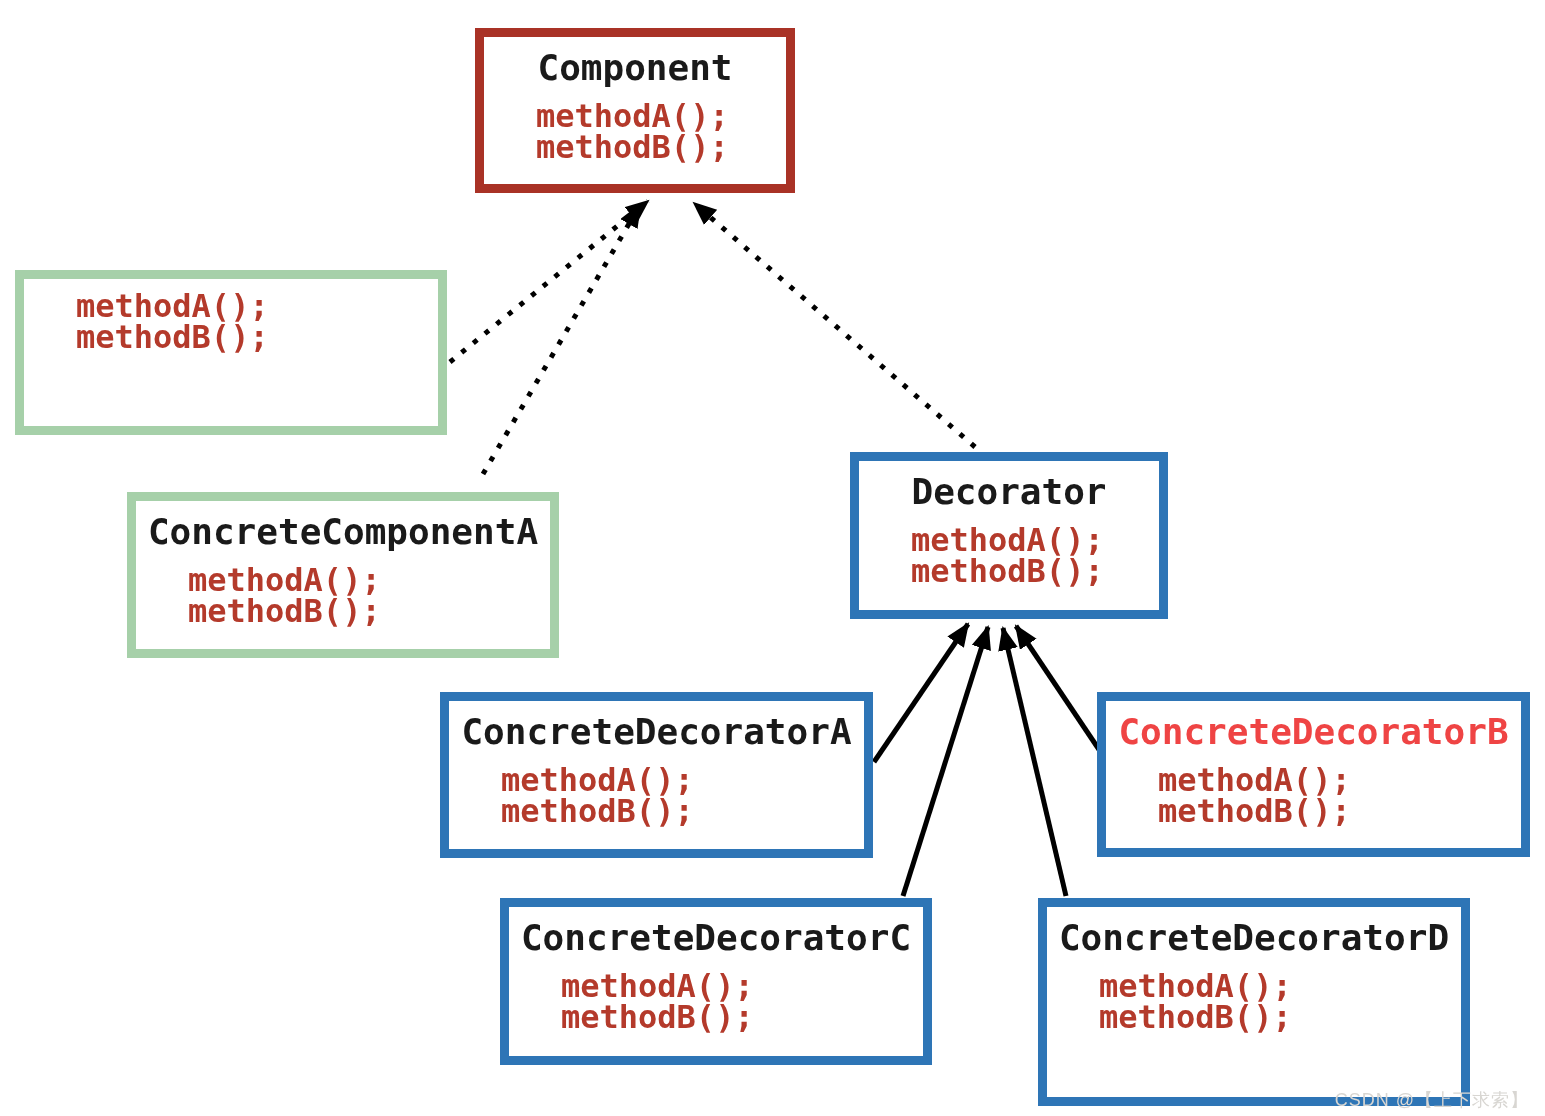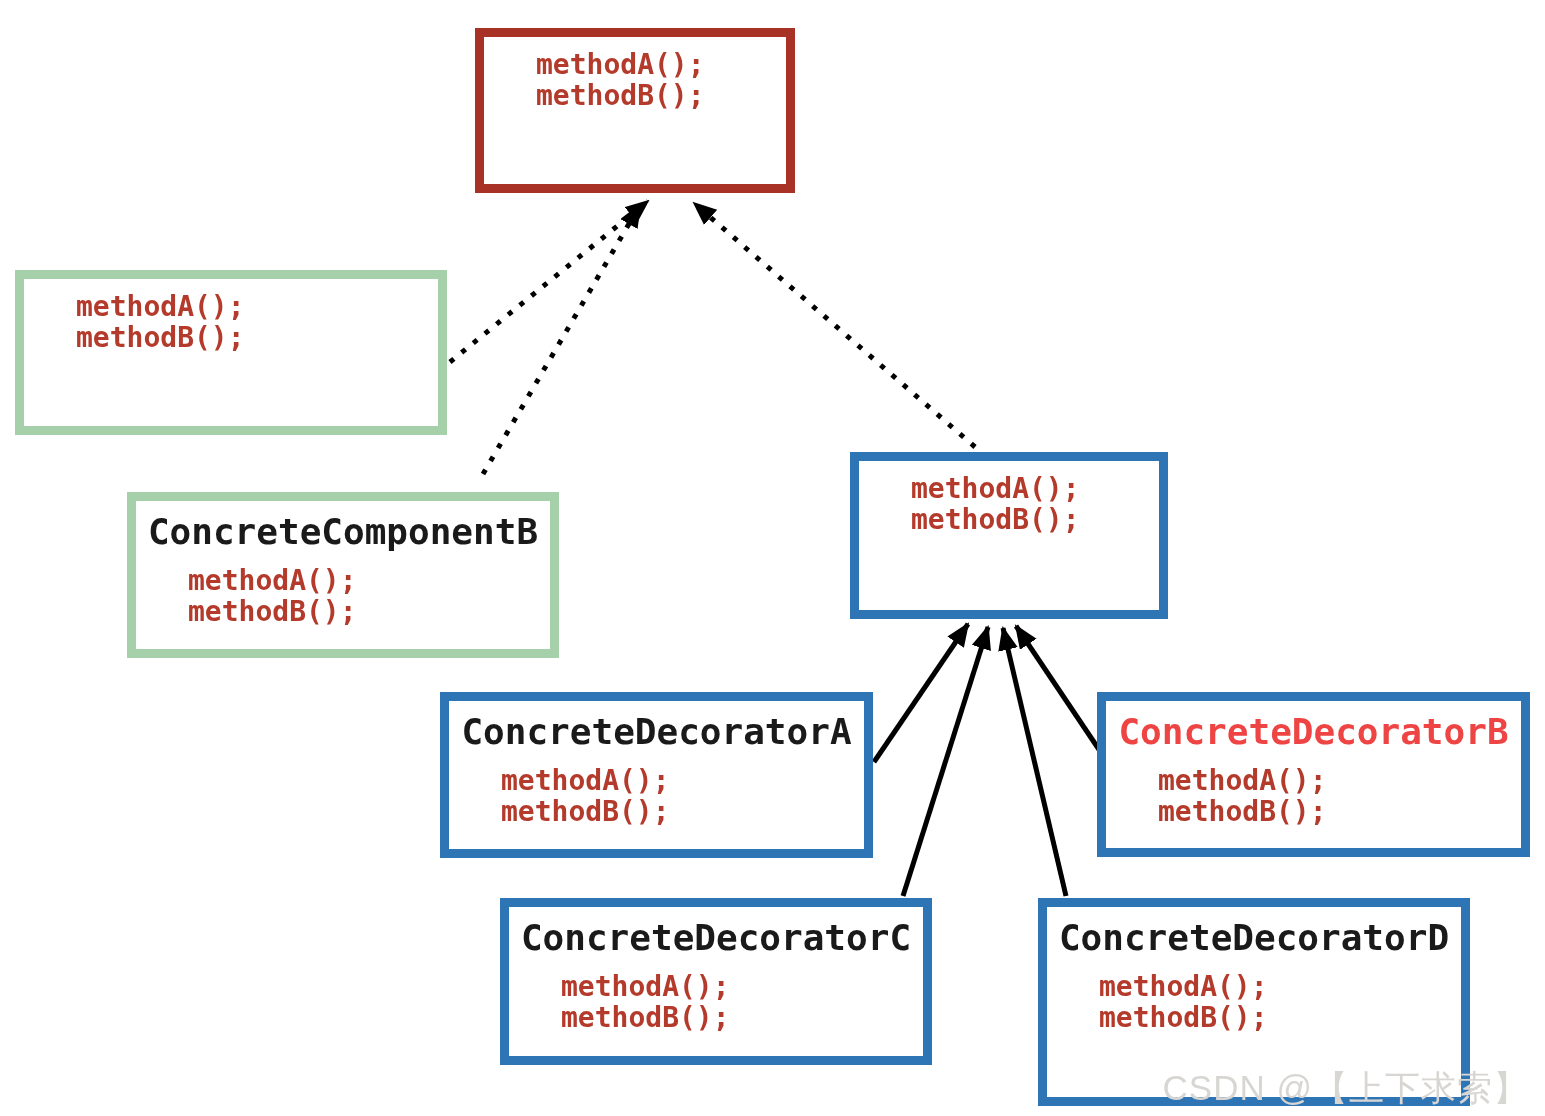--- a/index.html
+++ b/index.html
@@ -27,39 +27,39 @@
     font-weight: bold;
     font-size: 36px;
     line-height: 42px;
     text-align: center;
     margin-top: 10px;
     white-space: nowrap;
   }
   .class-methods {
     margin: 12px 0 0 52px;
     font-weight: bold;
-    font-size: 28px;
+    font-size: 32px;
     line-height: 31px;
     white-space: nowrap;
   }
   
   #box-component           { left: 475px;  top: 28px;  width: 320px; height: 165px; }
   #box-concretecomponenta  { left: 15px;   top: 270px; width: 432px; height: 165px; }
   #box-concretecomponentb  { left: 127px;  top: 492px; width: 432px; height: 166px; }
   #box-decorator           { left: 850px;  top: 452px; width: 318px; height: 167px; }
   #box-concretedecoratora  { left: 440px;  top: 692px; width: 433px; height: 166px; }
   #box-concretedecoratorb  { left: 1097px; top: 692px; width: 433px; height: 165px; }
   #box-concretedecoratorc  { left: 500px;  top: 898px; width: 432px; height: 167px; }
   #box-concretedecoratord  { left: 1038px; top: 898px; width: 432px; height: 208px; }
   #watermark {
     position: absolute;
     right: 16px;
     bottom: 4px;
     font-family: "Liberation Sans", sans-serif;
-    font-size: 35px;
+    font-size: 18px;
     letter-spacing: 1px;
     z-index: 3;
     text-align: center;
   }
 </style>
 </head>
 <body>
 
 <div id="canvas" style="background: rgb(255, 255, 255);">
 
@@ -74,42 +74,44 @@
     <line x1="483" y1="474" x2="640" y2="205" stroke-width="5" stroke-dasharray="5 10" marker-end="url(#arrowhead)" stroke="#000000"></line>
     <line x1="975" y1="447" x2="694" y2="203" stroke-width="5" stroke-dasharray="5 10" marker-end="url(#arrowhead)" stroke="#000000"></line>
 
     <line x1="874" y1="762" x2="968" y2="624" stroke-width="5" marker-end="url(#arrowhead)" stroke="#000000"></line>
     <line x1="903" y1="896" x2="988" y2="627" stroke-width="5" marker-end="url(#arrowhead)" stroke="#000000"></line>
     <line x1="1066" y1="896" x2="1003" y2="628" stroke-width="5" marker-end="url(#arrowhead)" stroke="#000000"></line>
     <line x1="1104" y1="757" x2="1016" y2="626" stroke-width="5" marker-end="url(#arrowhead)" stroke="#000000"></line>
   </svg>
 
   <div id="box-component" class="class-box" style="border-color: rgb(169, 50, 38);">
+    <div class="class-title" style="color: rgb(26, 26, 26);">Component</div>
     <div class="class-methods" style="color: rgb(180, 58, 43);">
       <div>methodA();</div>
       <div>methodB();</div>
     </div>
   </div>
 
   <div id="box-concretecomponenta" class="class-box" style="border-color: rgb(166, 208, 169);">
     <div class="class-methods" style="color: rgb(180, 58, 43);">
       <div>methodA();</div>
       <div>methodB();</div>
     </div>
   </div>
 
   <div id="box-concretecomponentb" class="class-box" style="border-color: rgb(166, 208, 169);">
-    <div class="class-title" style="color: rgb(26, 26, 26);">ConcreteComponentB</div>
+    <div class="class-title" style="color: rgb(26, 26, 26);">ConcreteComponentA</div>
     <div class="class-methods" style="color: rgb(180, 58, 43);">
       <div>methodA();</div>
       <div>methodB();</div>
     </div>
   </div>
 
   <div id="box-decorator" class="class-box" style="border-color: rgb(46, 117, 182);">
+    <div class="class-title" style="color: rgb(26, 26, 26);">Decorator</div>
     <div class="class-methods" style="color: rgb(180, 58, 43);">
       <div>methodA();</div>
       <div>methodB();</div>
     </div>
   </div>
 
   <div id="box-concretedecoratora" class="class-box" style="border-color: rgb(46, 117, 182);">
     <div class="class-title" style="color: rgb(26, 26, 26);">ConcreteDecoratorA</div>
     <div class="class-methods" style="color: rgb(180, 58, 43);">
       <div>methodA();</div>

